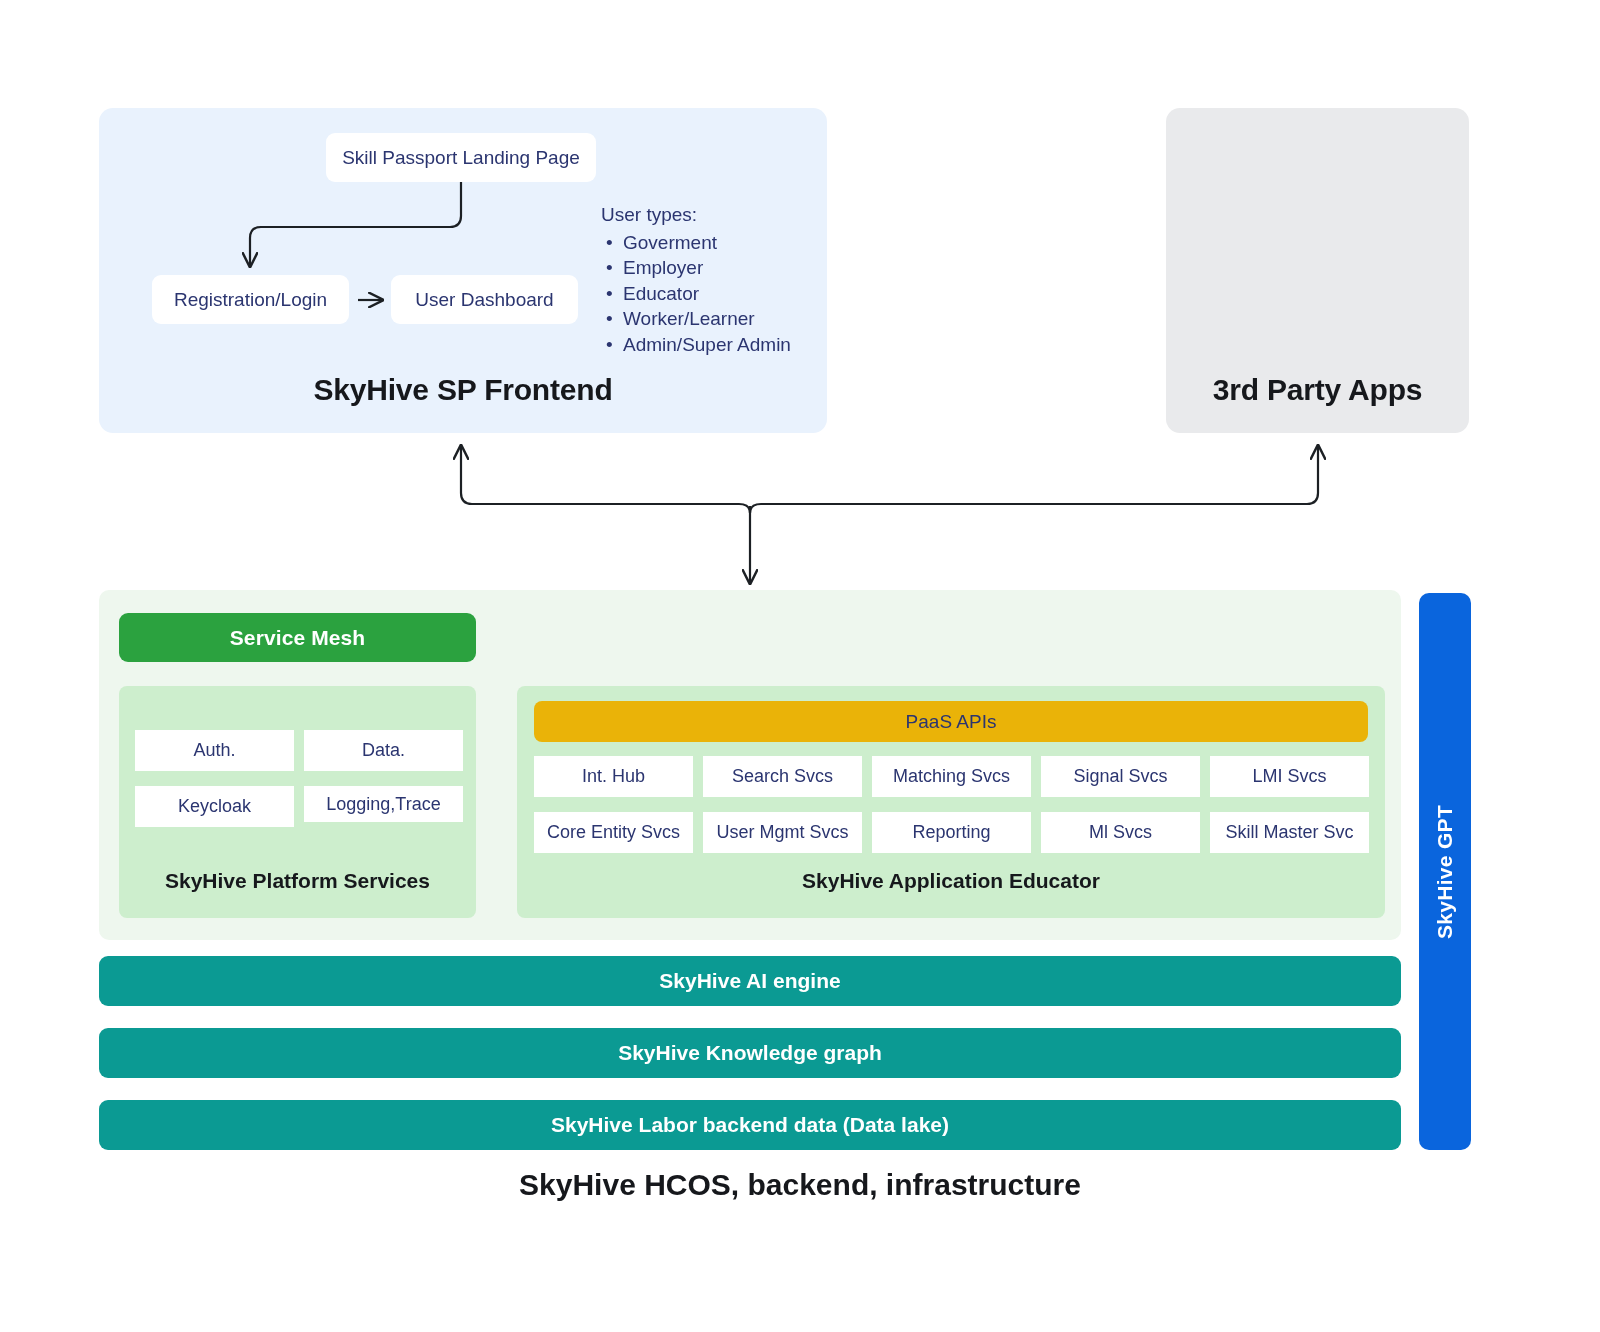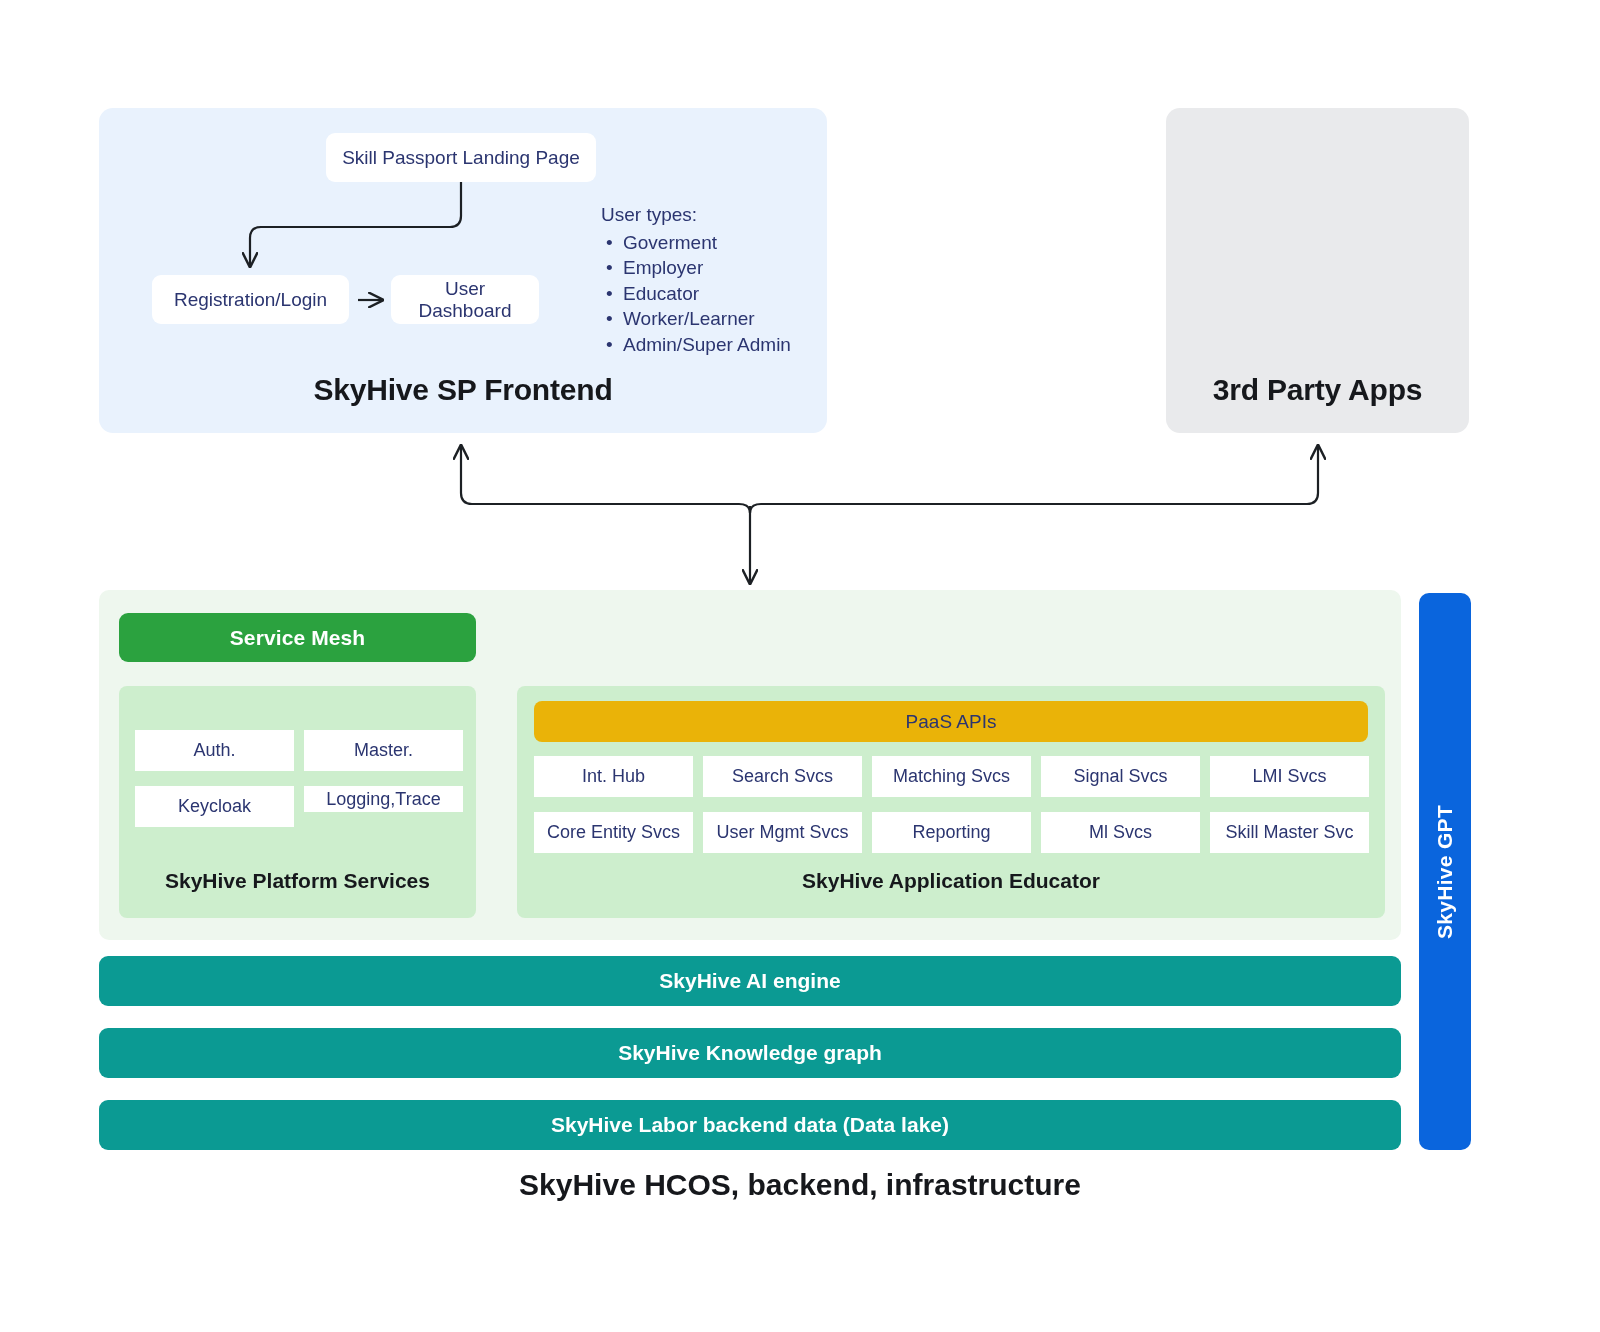--- a/index.html
+++ b/index.html
@@ -186,21 +186,21 @@
   </div>
 
   <div class="node" style="left:326px; top:125px; width:270px; height:49px;">
     <span>Skill Passport Landing Page</span>
   </div>
 
   <div class="node" style="left:152px; top:267px; width:197px; height:49px;">
     <span>Registration/Login</span>
   </div>
 
-  <div class="node" style="left:391px; top:267px; width:148px; height:49px;">
+  <div class="node" style="left:391px; top:267px; width:187px; height:49px;">
     <span>User Dashboard</span>
   </div>
 
   <div class="usertypes" style="left:601px; top:194px;">
     <div class="ut-head">User types:</div>
     <ul>
       <li>Goverment</li>
       <li>Employer</li>
       <li>Educator</li>
       <li>Worker/Learner</li>
@@ -234,23 +234,23 @@
 
   <div class="backend-outer" style="left:99px; top:582px; width:1302px; height:350px;"></div>
 
   <div class="green-bar" style="left:119px; top:605px; width:357px; height:49px;">
     <span>Service Mesh</span>
   </div>
 
 
   <div class="group-box" style="left:119px; top:678px; width:357px; height:232px;">
     <div class="svc" style="left:16px; top:44px; width:159px; height:41px;">Auth.</div>
-    <div class="svc" style="left:185px; top:44px; width:159px; height:41px;">Master.</div>
+    <div class="svc" style="left:185px; top:44px; width:159px; height:41px;">Data.</div>
     <div class="svc" style="left:16px; top:100px; width:159px; height:41px;">Keycloak</div>
-    <div class="svc" style="left:185px; top:100px; width:159px; height:26px;">Logging,Trace</div>
+    <div class="svc" style="left:185px; top:100px; width:159px; height:36px;">Logging,Trace</div>
     <div class="group-title" style="top:183px;">SkyHive Platform Services</div>
   </div>
 
   <div class="group-box" style="left:517px; top:678px; width:868px; height:232px;">
     <div class="paas" style="left:17px; top:15px; width:834px; height:41px;">
       <span>PaaS APIs</span>
     </div>
 
     <div class="svc" style="left:17px;  top:70px; width:159px; height:41px;">Int. Hub</div>
     <div class="svc" style="left:186px; top:70px; width:159px; height:41px;">Search Svcs</div>

